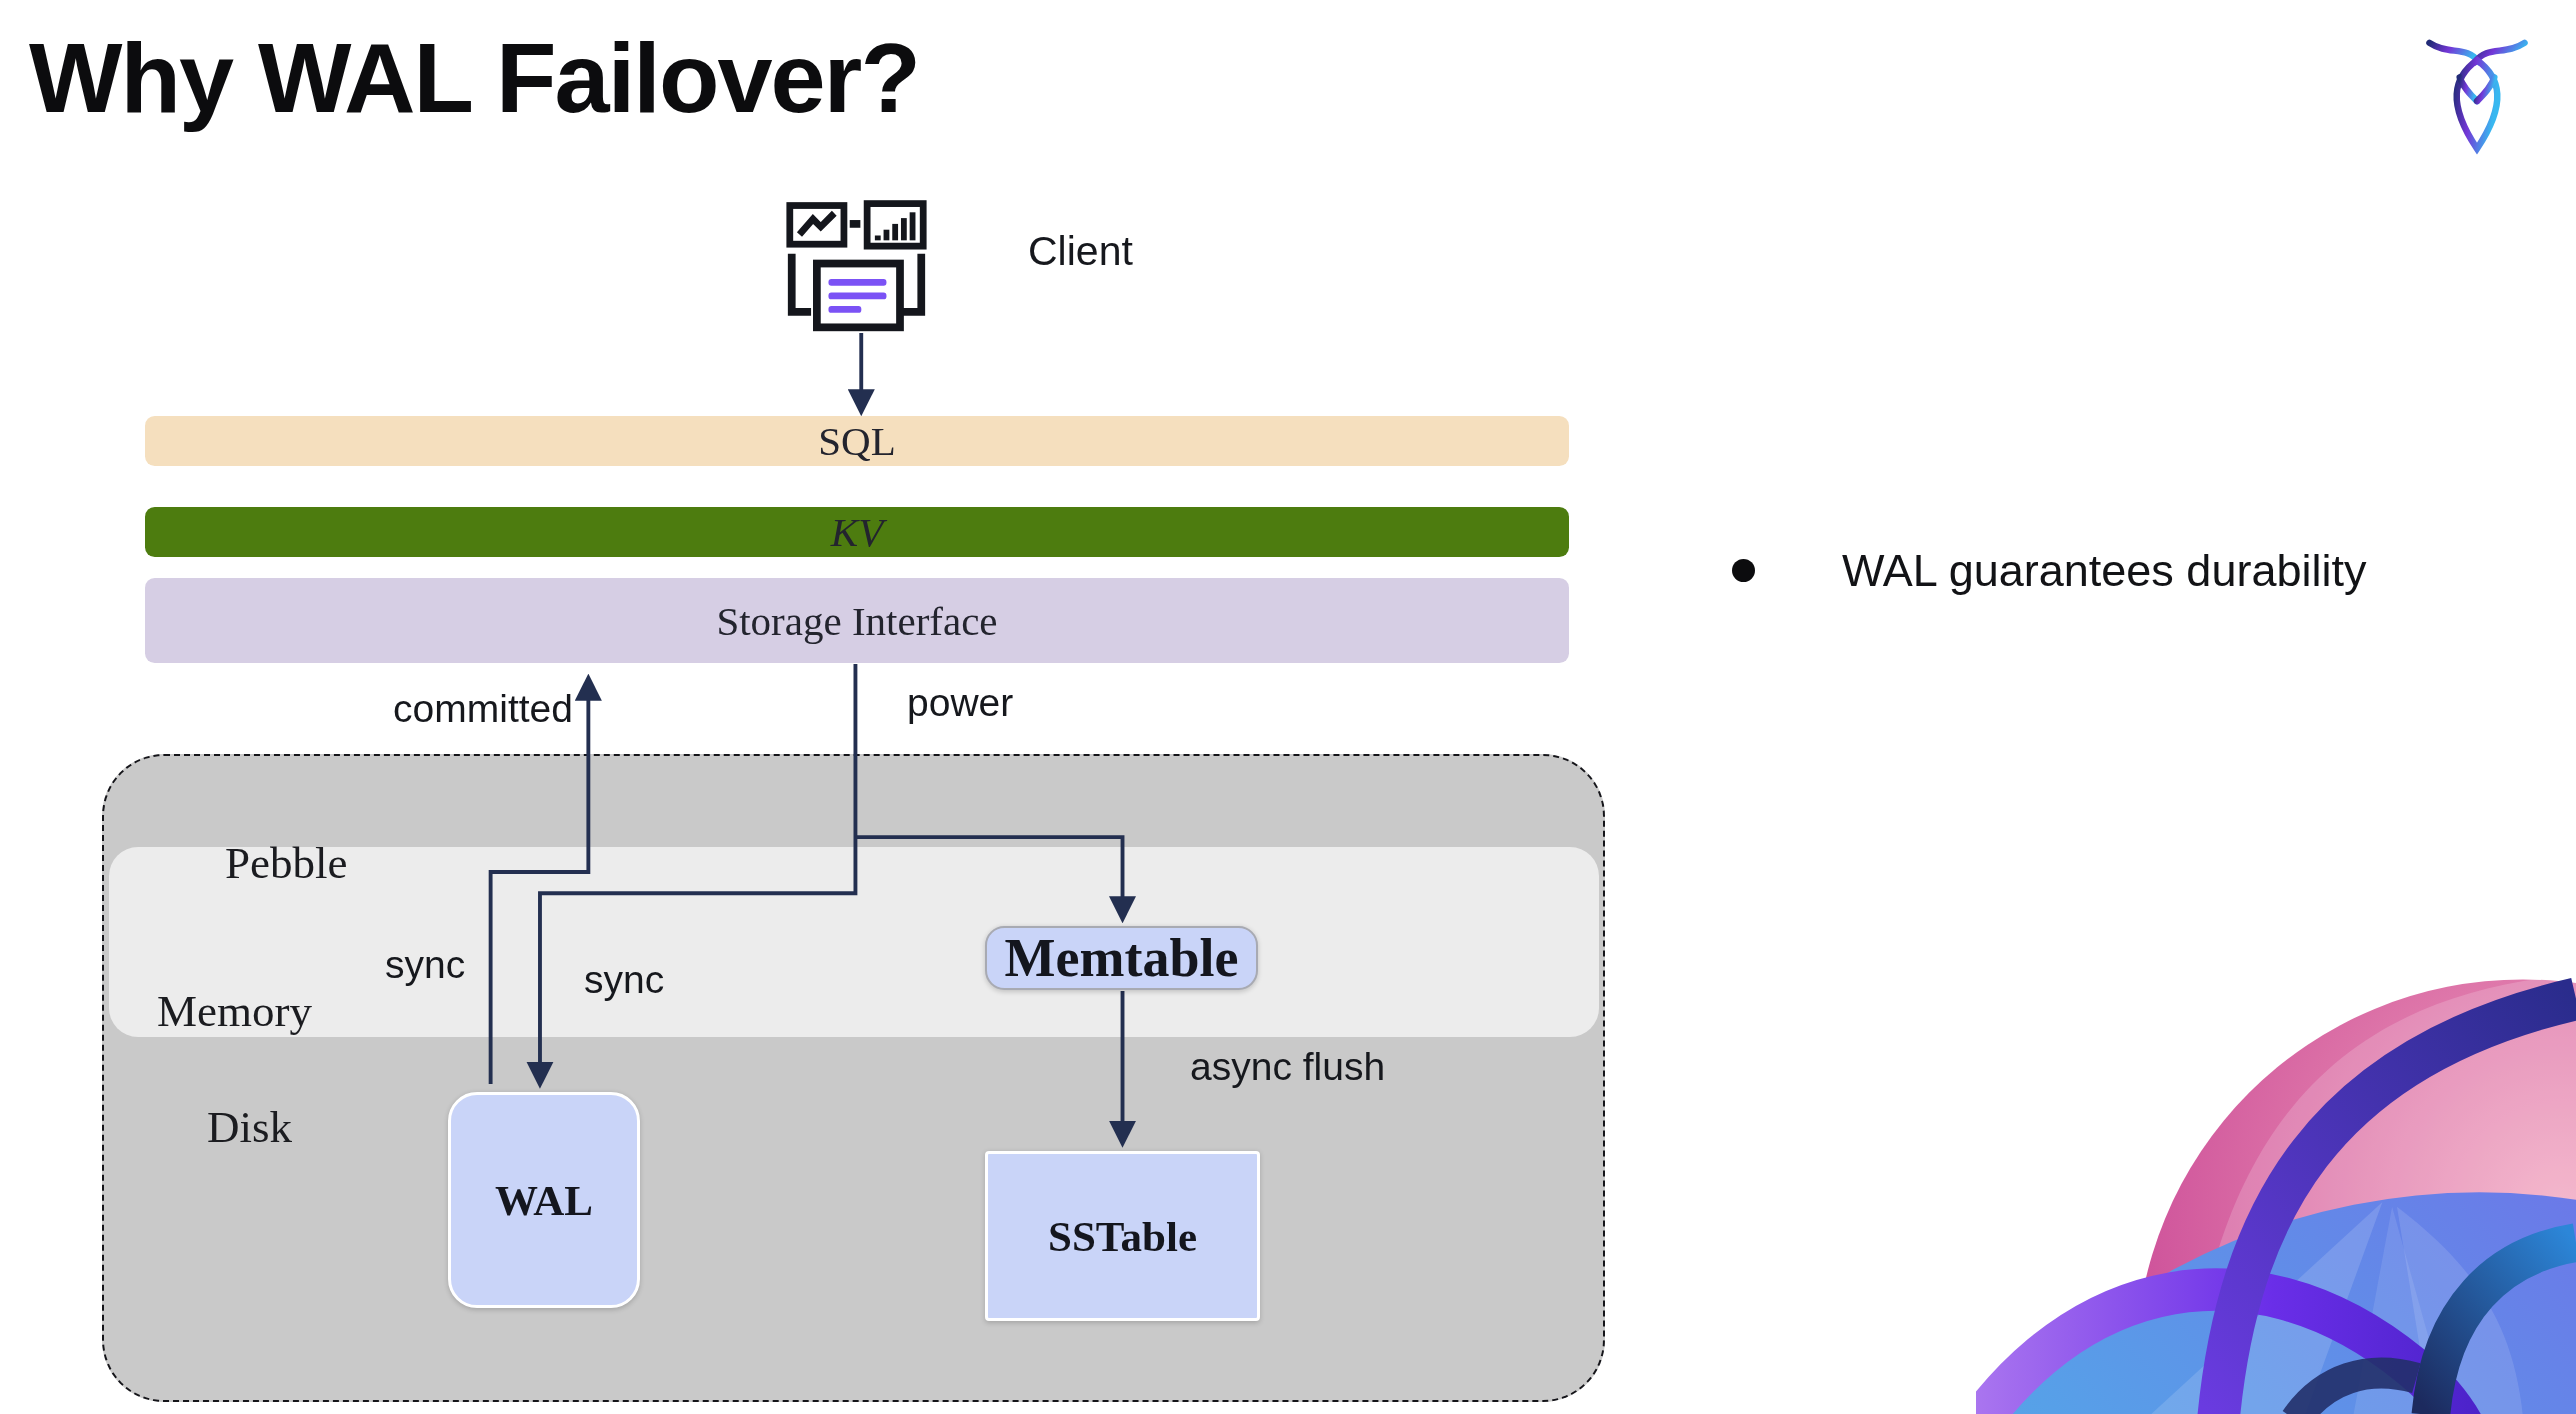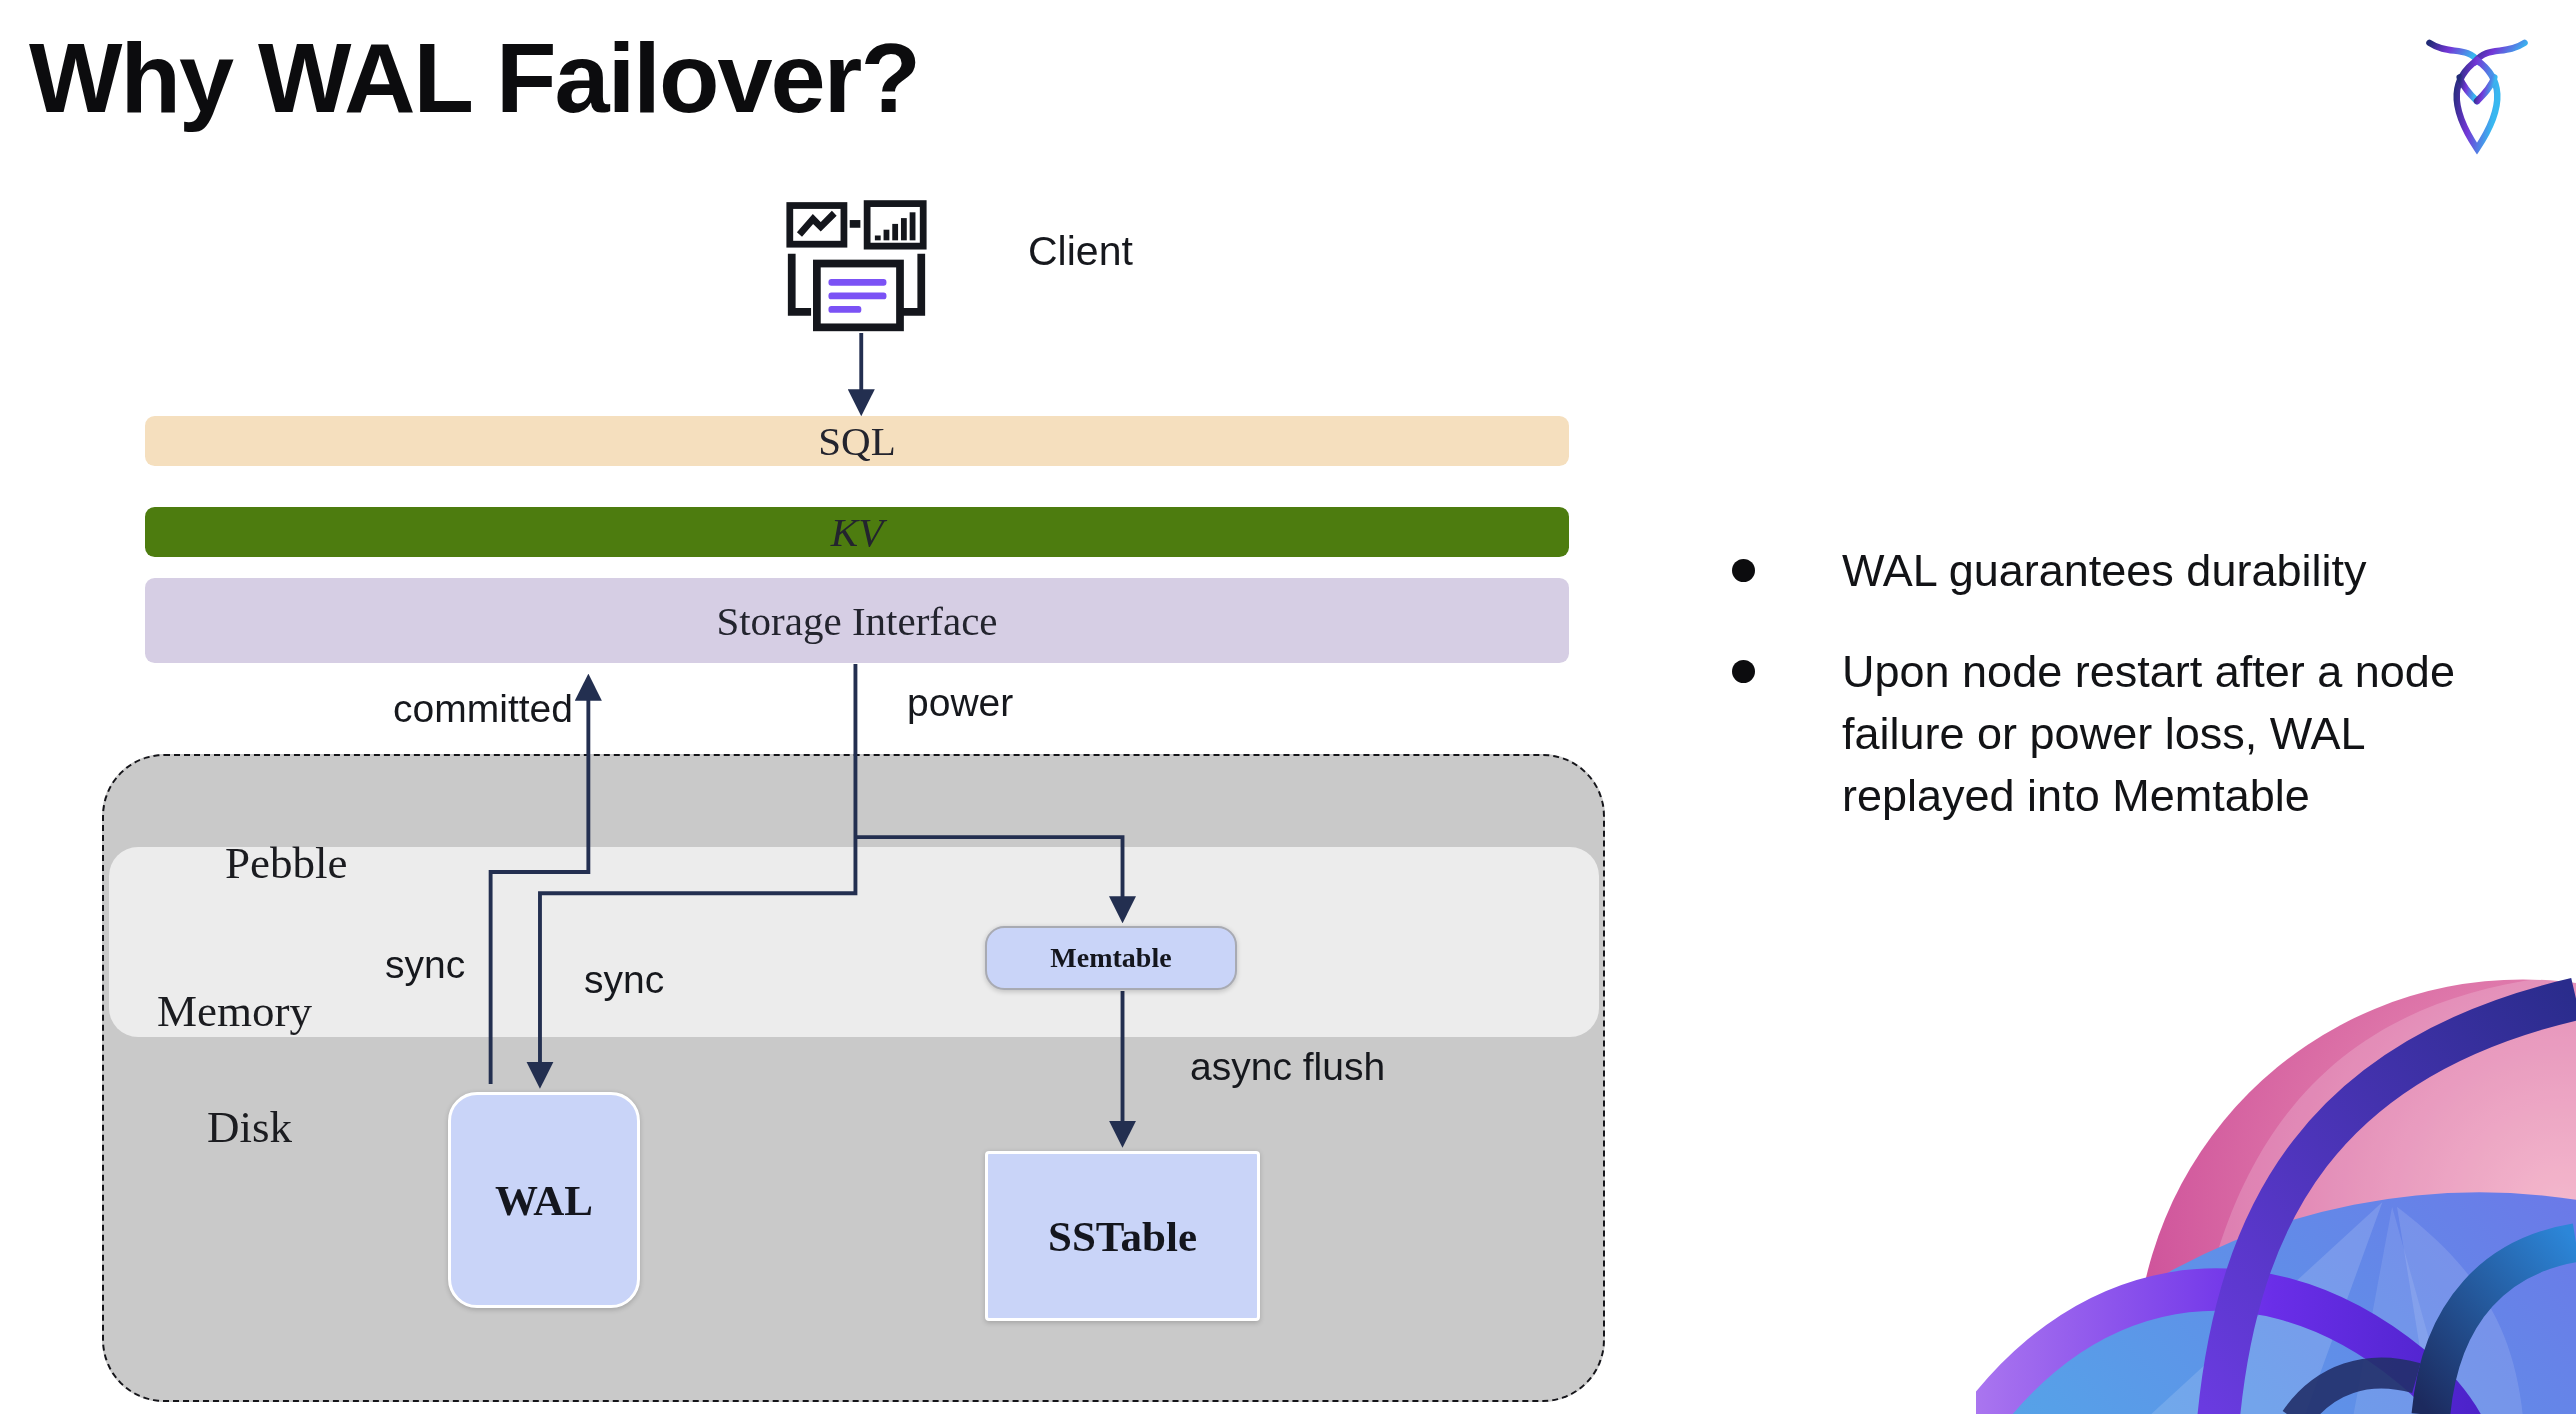--- a/index.html
+++ b/index.html
@@ -27,21 +27,21 @@
   #memory-band{left:109px;top:847px;width:1490px;height:190px;background:#ECECEC;border-radius:29px;z-index:2;}
   .zone-label{font-family:"Liberation Serif",serif;font-size:45px;color:#1b1c20;z-index:3;}
   #pebble-label{left:225px;top:800px;margin-top:37px;}
   #memory-label{left:157px;top:985px;}
   #disk-label{left:207px;top:1101px;}
   
   .node{background:#C9D4F8;display:flex;align-items:center;justify-content:center;
     font-family:"Liberation Serif",serif;font-weight:bold;color:#14161e;z-index:4;box-sizing:border-box;
     box-shadow:0 1.9px 5.8px rgba(0,0,0,0.18);}
   #node-wal{left:448px;top:1092px;width:192px;height:216px;border:3.9px solid #ffffff;border-radius:29px;font-size:43px;}
-  #node-memtable{left:985px;top:926px;width:252px;height:64px;border:2.9px solid #A8AAB2;border-radius:19.4px;font-size:28px;}
+  #node-memtable{left:985px;top:926px;width:273px;height:64px;border:2.9px solid #A8AAB2;border-radius:19.4px;font-size:54px;}
   #node-sstable{left:985px;top:1151px;width:275px;height:170px;border:3.9px solid #ffffff;border-radius:4px;font-size:43px;}
   
   .edge-label{font-size:39px;color:#16181d;z-index:5;white-space:nowrap;}
   #lbl-committed{left:387px;top:687px;width:186px;text-align:right;}
   #lbl-commit{left:907px;top:681px;}
   #lbl-sync-left{left:385px;top:943px;}
   #lbl-sync-right{left:584px;top:958px;}
   #lbl-async{left:1190px;top:1045px;}
   
   #connectors{left:0;top:0;z-index:3;pointer-events:none;}
@@ -185,18 +185,14 @@
 </div>
 <div id="node-sstable" class="abs node">
   <span>SSTable</span>
 </div>
 
 <div id="bullets" class="abs">
   <div class="bullet-row">
     <div class="bullet-dot"></div>
     <div class="bullet-text">WAL guarantees durability</div>
   </div>
-  <div class="bullet-row">
-    <div class="bullet-dot"></div>
-    <div class="bullet-text">Upon node restart after a node failure or power loss, WAL replayed into Memtable</div>
-  </div>
 </div>
 
 
 </body></html>

